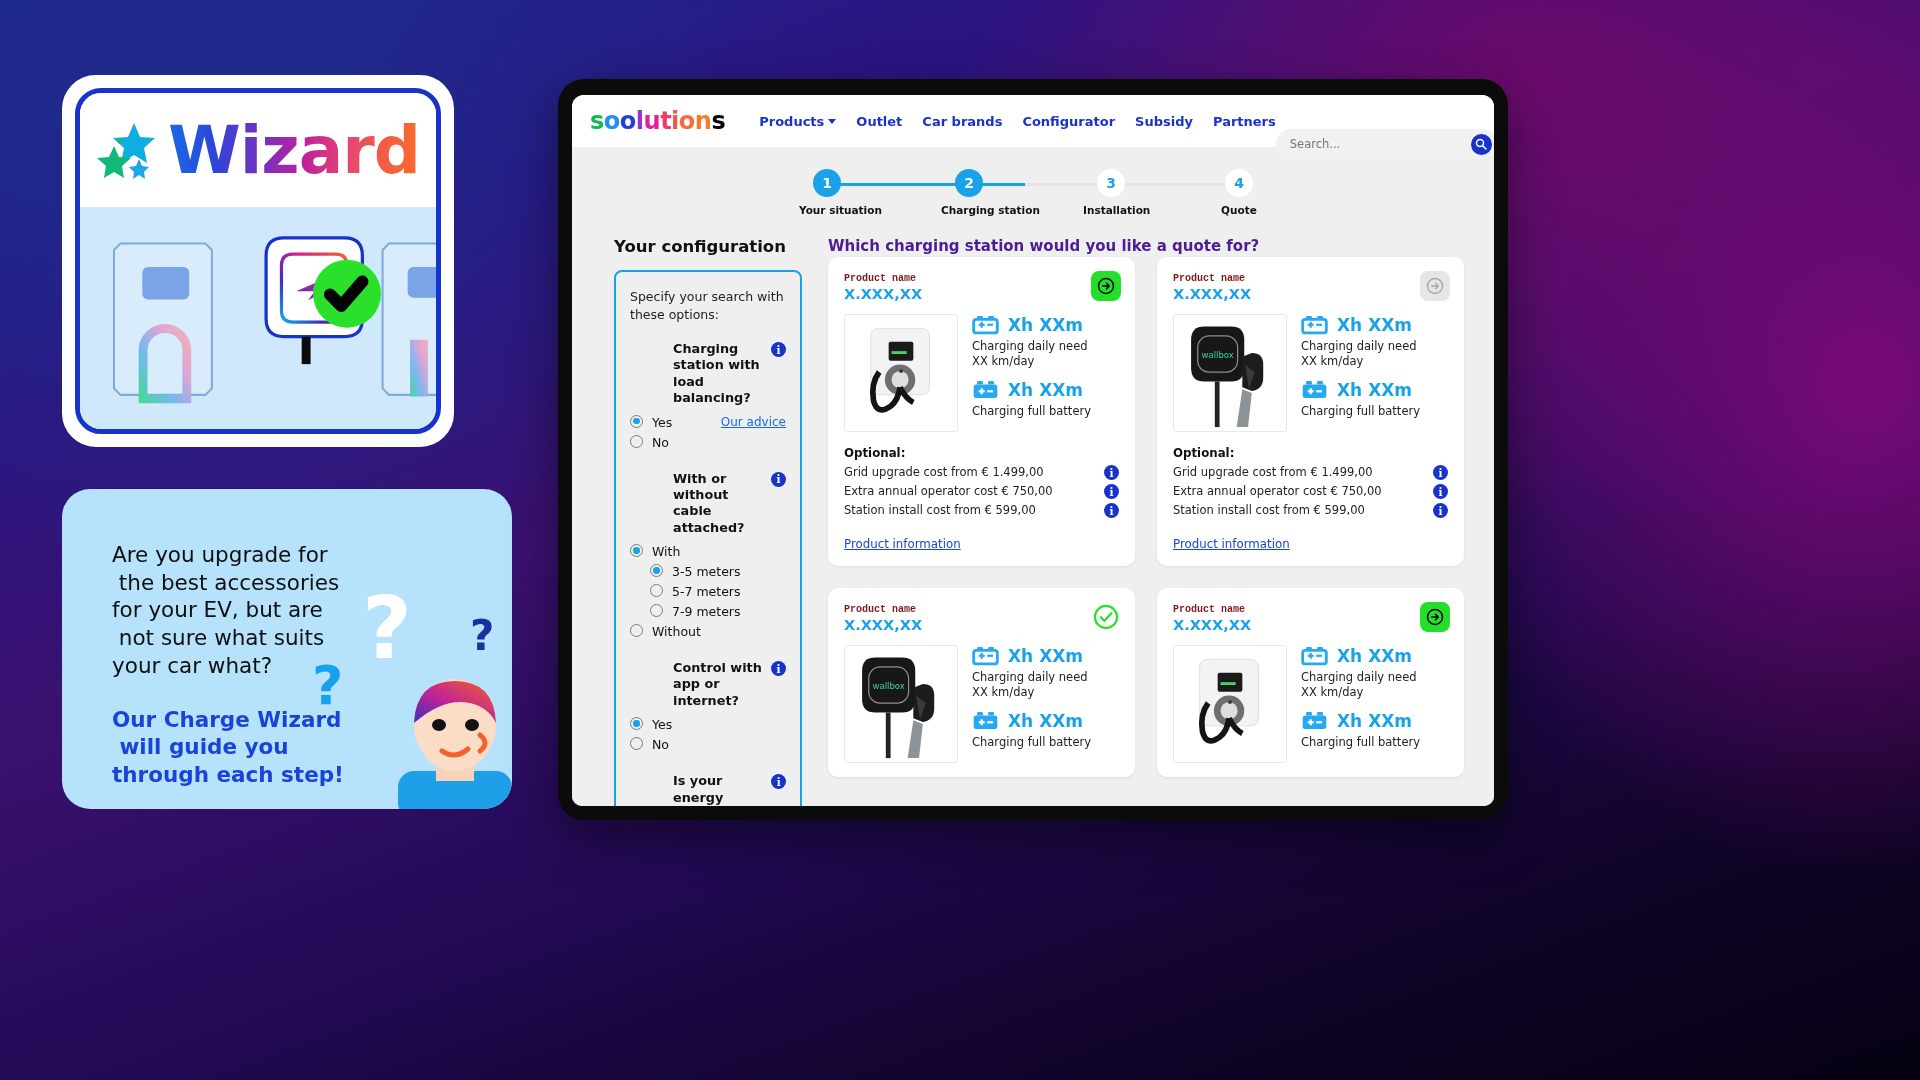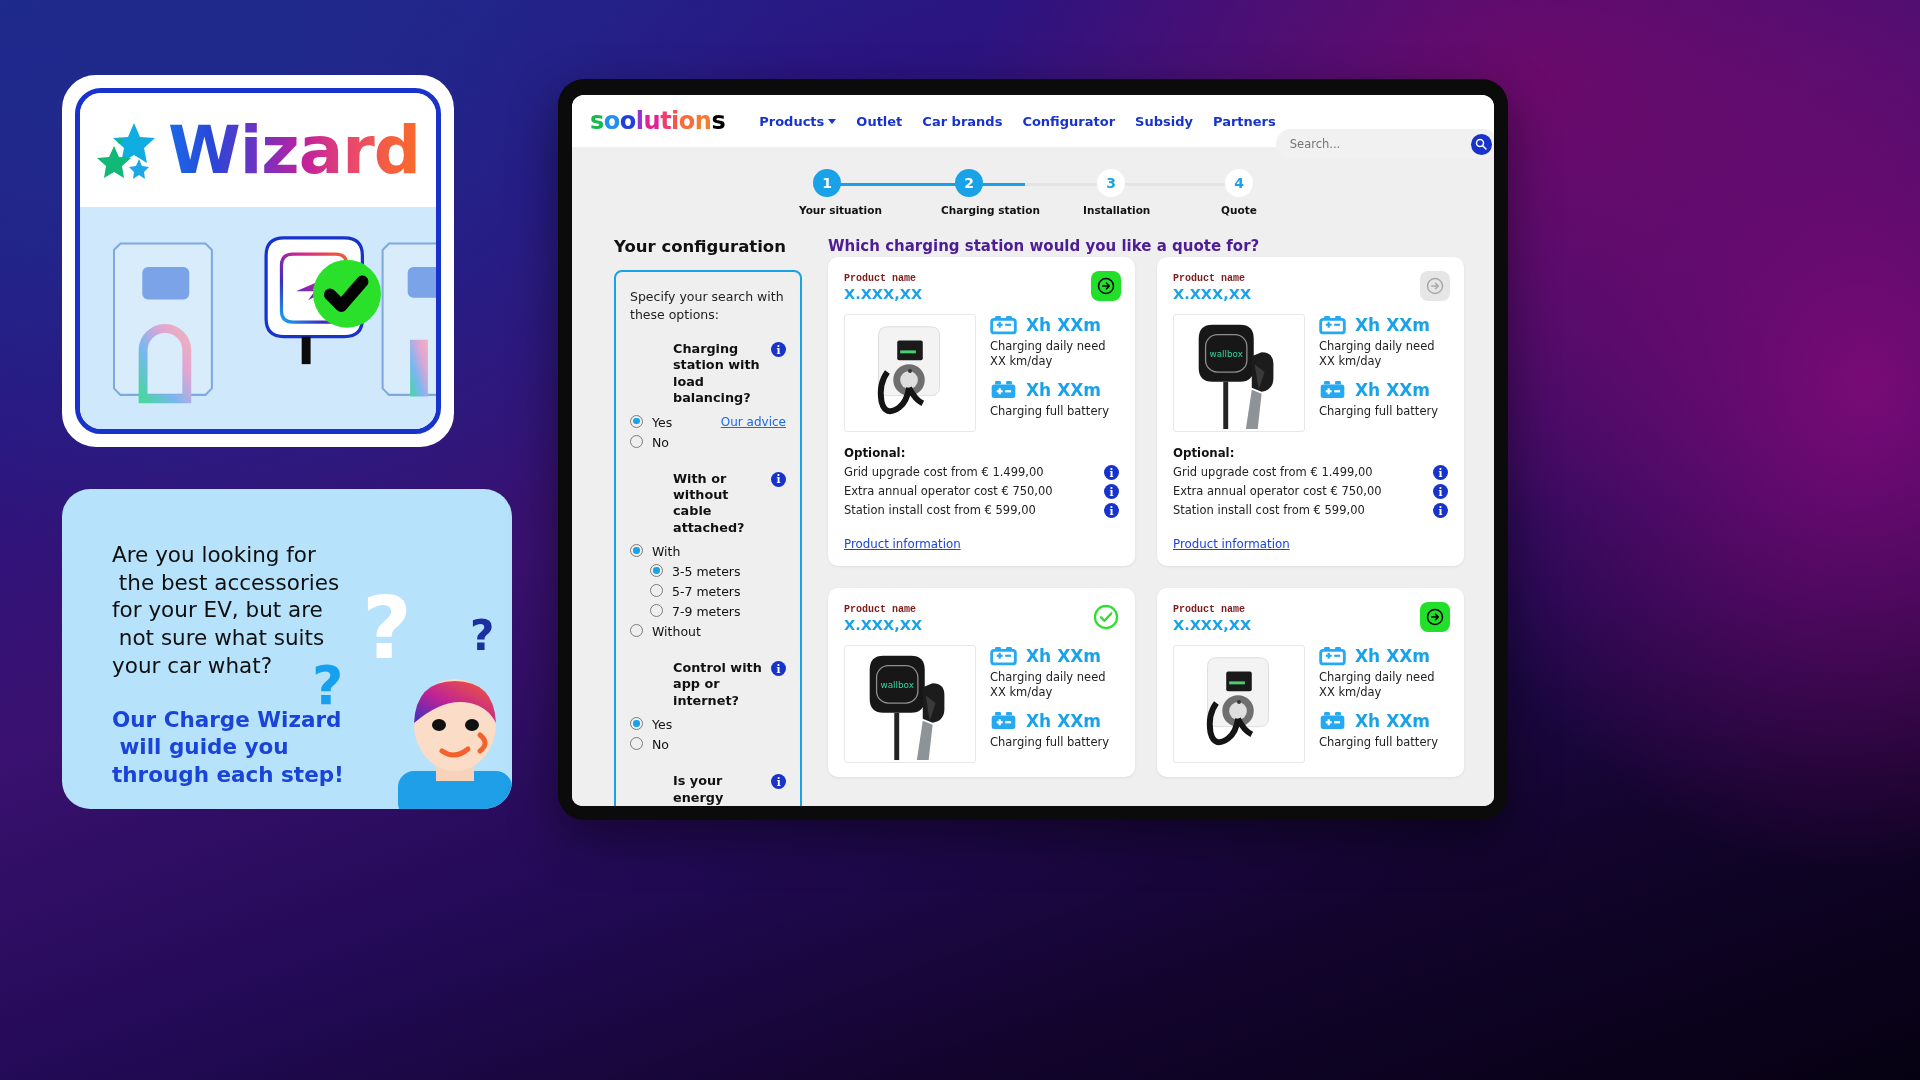--- a/index.html
+++ b/index.html
@@ -162,21 +162,21 @@
     box-shadow: 0 1px 3px rgba(0,0,0,.07);
   }
   .card .pname { font-size: 10px; font-weight: 800; color: #7f1d1d; font-family: Liberation Mono, monospace; }
   .card .pprice { font-size: 14.5px; font-weight: 800; color: #19a2e8; font-family: "DejaVu Sans", sans-serif; margin-top: 2px; }
   .card-action { position: absolute; right: 14px; top: 14px; width: 30px; height: 30px; border-radius: 8px; display:flex; align-items:center; justify-content:center; cursor: pointer; }
   .card-action.green { background: #22e02a; }
   .card-action.grey  { background: #e6e6e6; }
   .card-action.check { background: transparent; }
 
   .card-body { display: flex; gap: 14px; margin-top: 12px; }
-  .pimg { width: 132px; height: 118px; border: 1px solid #e8e8e8; border-radius: 3px; background: #fff; flex: none; position: relative; overflow: hidden; }
+  .pimg { width: 114px; height: 118px; border: 1px solid #e8e8e8; border-radius: 3px; background: #fff; flex: none; position: relative; overflow: hidden; }
   .specs { flex: 1; min-width: 0; }
   .spec-row { display: flex; align-items: center; gap: 9px; }
   .batt { width: 27px; height: 21px; flex: none; }
   .spec-val { font-size: 17px; font-weight: 800; color: #19a2e8; font-family: "DejaVu Sans", sans-serif; white-space: nowrap; }
   .spec-note { font-size: 11.5px; color: #222; line-height: 1.32; font-family: "DejaVu Sans", sans-serif; margin: 4px 0 10px 0; }
 
   .optional { margin-top: 14px; }
   .optional .ot { font-size: 11.8px; font-weight: 800; color: #111; font-family: "DejaVu Sans", sans-serif; margin-bottom: 4px; }
   .opt-line { display: flex; align-items: center; gap: 8px; margin: 3px 0; }
   .opt-line .txt { font-size: 11.5px; color: #222; font-family: "DejaVu Sans", sans-serif; flex: 1; }
@@ -237,21 +237,21 @@
           <rect x="405" y="62" width="52" height="38" rx="7" fill="#7ba3e8"></rect>
           <path d="M408 152 h22 v70 h-22 z" fill="url(#gcon)"></path>
         </svg>
       </div>
 
     </div>
   </div>
 
   <div class="q-card">
     <div class="q-text">
-      <div>Are you looking for</div>
+      <div>Are you upgrade for</div>
       <div> the best accessories</div>
       <div>for your EV, but are</div>
       <div> not sure what suits</div>
       <div>your car what?</div>
     </div>
     <div class="q-cta">
       <div>Our Charge Wizard</div>
       <div> will guide you</div>
       <div>through each step!</div>
     </div>

